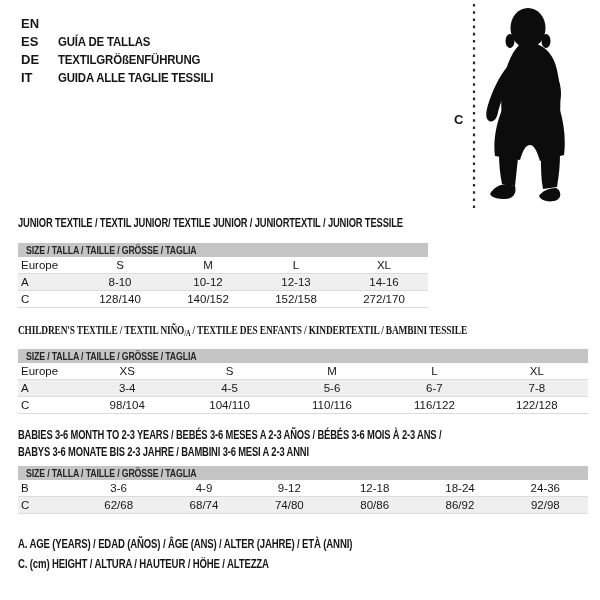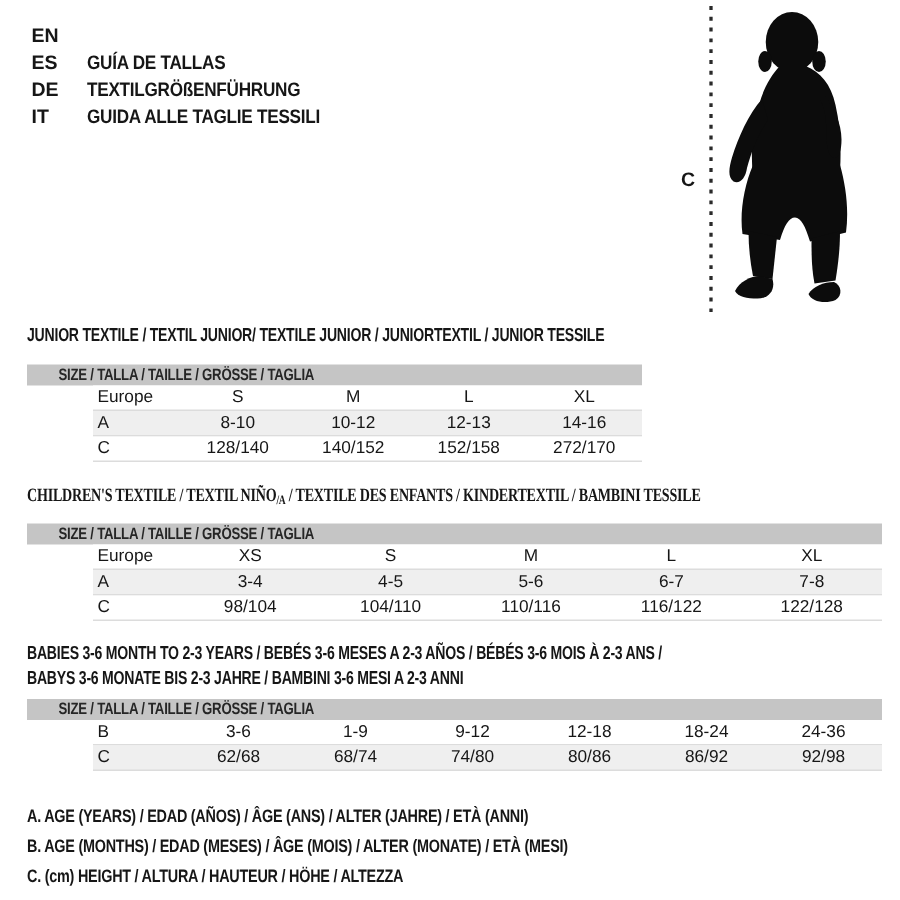--- a/index.html
+++ b/index.html
@@ -17,22 +17,22 @@
   
   .figure-svg { position:absolute; left:450px; top:2px; width:150px; height:212px; }
   .figure-svg text { font-family:"Liberation Sans", sans-serif; font-size:13px; font-weight:bold; fill:#161616; }
 
   
   .section-title { position:absolute; left:18px; font-size:12.5px; font-weight:bold; line-height:17px; }
   .subscript { font-size:8.5px; vertical-align:-2px; }
 
   
   .size-table { position:absolute; left:18px; }
-  .tbar { height:14px; background:#c5c5c5; display:flex; align-items:center; padding-left:21px; font-size:11px; font-weight:bold; color:#262626; }
-  .trow { display:flex; align-items:center; height:16px; font-size:11.5px; border-bottom:1px solid #dcdcdc; background:#fff;margin-left:44px; }
+  .tbar { height:14px; background:#c5c5c5; display:flex; align-items:center; padding-left:8px; font-size:11px; font-weight:bold; color:#262626; }
+  .trow { display:flex; align-items:center; height:16px; font-size:11.5px; border-bottom:1px solid #dcdcdc; background:#fff; }
   .trow.alt { background:#efefef; }
   .c0 { flex:0 0 55px; padding-left:3px; text-align:left; }
   .cx { flex:1; text-align:center; }
 
   .junior-table { width:410px; }
   .wide-table { width:570px; }
   .wide-table .trow { height:16px; }
 
   
   .footnotes { position:absolute; left:18px; top:537px; }
@@ -148,21 +148,21 @@
     <span class="cond" style="transform:scaleX(0.75)">BABIES 3-6 MONTH TO 2-3 YEARS / BEBÉS 3-6 MESES A 2-3 AÑOS / BÉBÉS 3-6 MOIS À 2-3 ANS /</span><br>
     <span class="cond" style="transform:scaleX(0.75)">BABYS 3-6 MONATE BIS 2-3 JAHRE / BAMBINI 3-6 MESI A 2-3 ANNI</span>
   </div>
   <div class="size-table wide-table" style="top:466px;">
     <div class="tbar">
       <span class="cond" style="transform:scaleX(0.8)">SIZE / TALLA / TAILLE / GRÖSSE / TAGLIA</span>
     </div>
     <div class="trow">
       <span class="c0">B</span>
       <span class="cx">3-6</span>
-      <span class="cx">1-9</span>
+      <span class="cx">4-9</span>
       <span class="cx">9-12</span>
       <span class="cx">12-18</span>
       <span class="cx">18-24</span>
       <span class="cx">24-36</span>
     </div>
     <div class="trow alt">
       <span class="c0">C</span>
       <span class="cx">62/68</span>
       <span class="cx">68/74</span>
       <span class="cx">74/80</span>
@@ -170,20 +170,17 @@
       <span class="cx">86/92</span>
       <span class="cx">92/98</span>
     </div>
   </div>
 
   <div class="footnotes">
     <div class="footnote">
       <span class="cond" style="transform:scaleX(0.8)">A. AGE (YEARS) / EDAD (AÑOS) / ÂGE (ANS) / ALTER (JAHRE) / ETÀ (ANNI)</span>
     </div>
     <div class="footnote">
-      <span class="cond" style="transform:scaleX(0.8)">B. AGE (MONTHS) / EDAD (MESES) / ÂGE (MOIS) / ALTER (MONATE) / ETÀ (MESI)</span>
-    </div>
-    <div class="footnote">
       <span class="cond" style="transform:scaleX(0.8)">C. (cm) HEIGHT / ALTURA / HAUTEUR / HÖHE / ALTEZZA</span>
     </div>
   </div>
 
 </div>
 
 </body></html>

